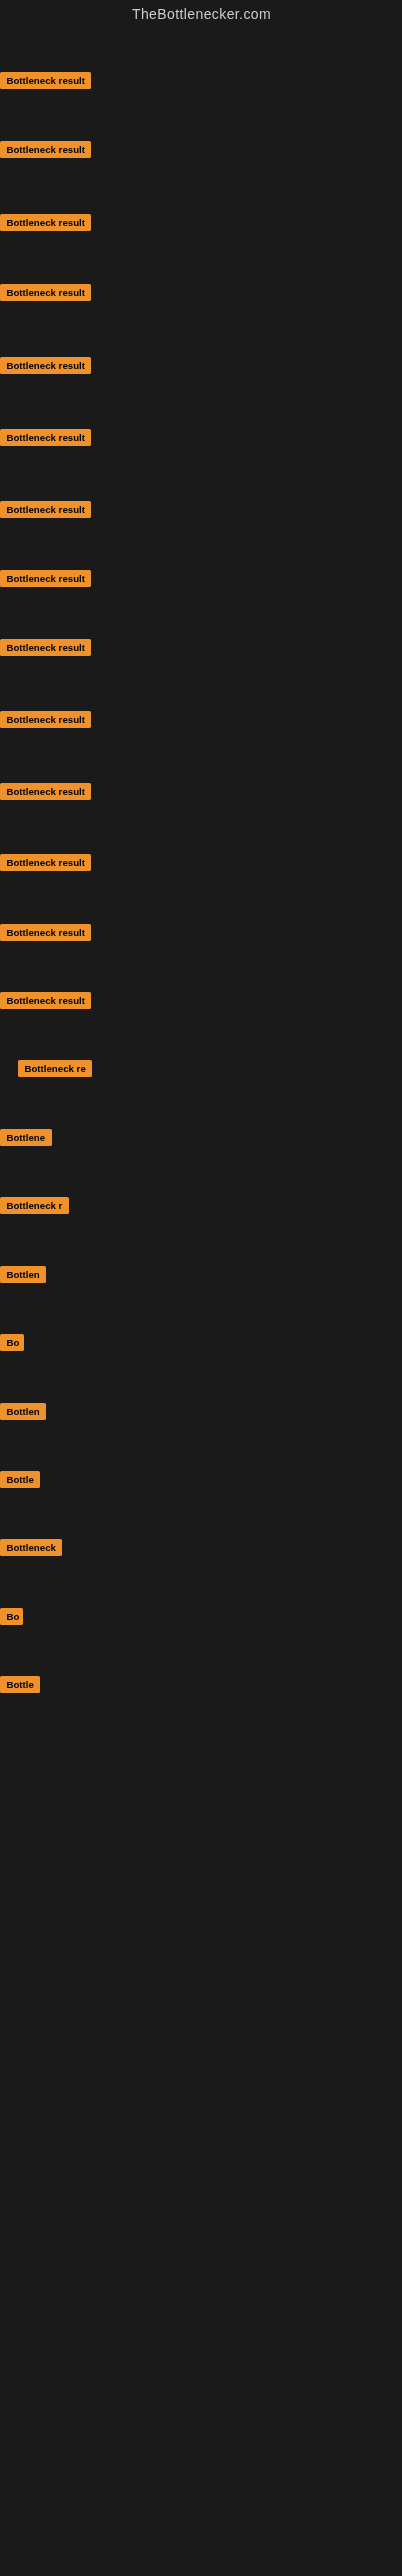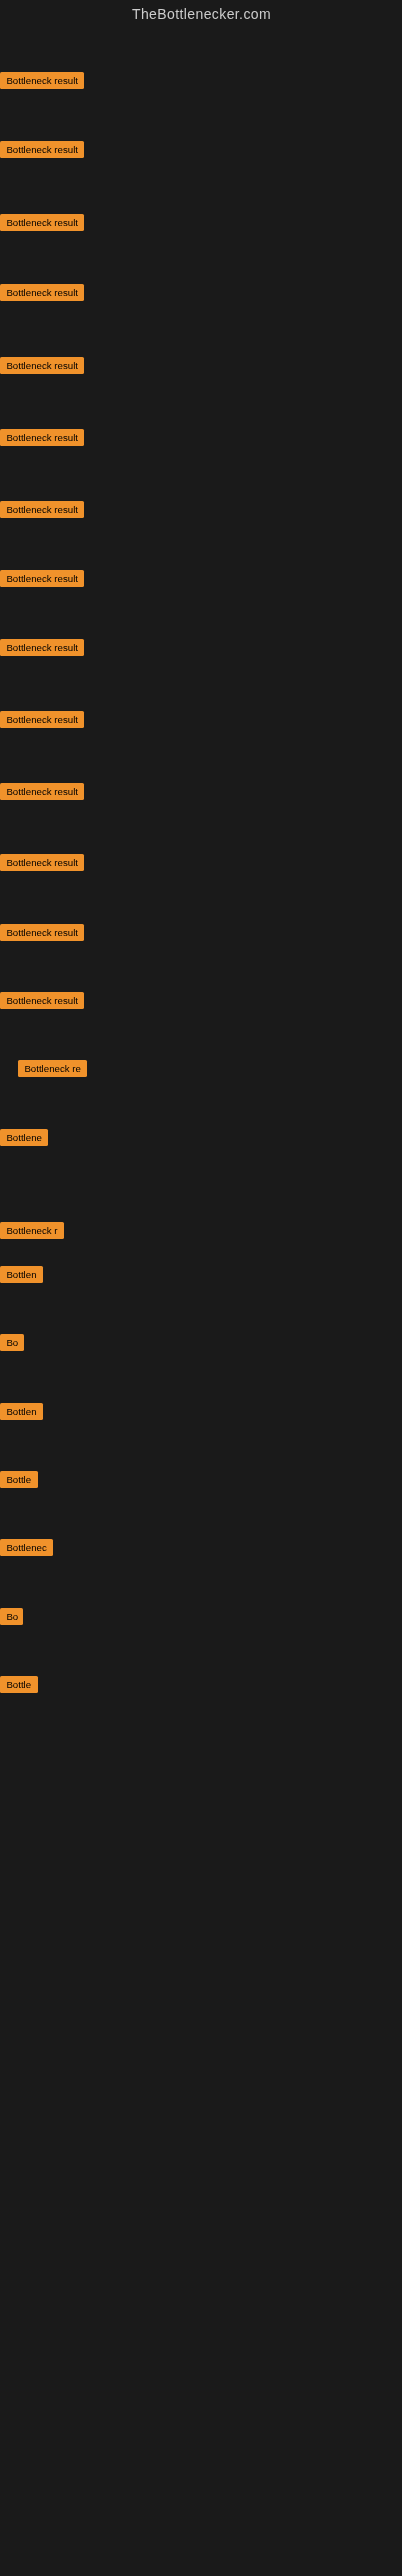--- a/index.html
+++ b/index.html
@@ -26,21 +26,21 @@
 
     .bottleneck-item {
       position: absolute;
       left: 0;
     }
 
     .bottleneck-badge {
       background-color: #f0922b;
       color: #000000;
       font-size: 9.7px;
-      font-weight: normal;
+      font-weight: bold;
       padding: 3.2px 6.4px;
       display: inline-block;
       border-radius: 1.6px;
       white-space: nowrap;
       overflow: hidden;
     }
   </style>
 </head>
 <body>
 
@@ -56,22 +56,22 @@
     <div class="bottleneck-item" style="top: 475px; left: 0px;"><div class="bottleneck-badge" style="max-width: 130px;">Bottleneck result</div></div>
     <div class="bottleneck-item" style="top: 544px; left: 0px;"><div class="bottleneck-badge" style="max-width: 132px;">Bottleneck result</div></div>
     <div class="bottleneck-item" style="top: 613px; left: 0px;"><div class="bottleneck-badge" style="max-width: 129px;">Bottleneck result</div></div>
     <div class="bottleneck-item" style="top: 685px; left: 0px;"><div class="bottleneck-badge" style="max-width: 127px;">Bottleneck result</div></div>
     <div class="bottleneck-item" style="top: 757px; left: 0px;"><div class="bottleneck-badge" style="max-width: 125px;">Bottleneck result</div></div>
     <div class="bottleneck-item" style="top: 828px; left: 0px;"><div class="bottleneck-badge" style="max-width: 121px;">Bottleneck result</div></div>
     <div class="bottleneck-item" style="top: 898px; left: 0px;"><div class="bottleneck-badge" style="max-width: 118px;">Bottleneck result</div></div>
     <div class="bottleneck-item" style="top: 966px; left: 0px;"><div class="bottleneck-badge" style="max-width: 113px;">Bottleneck result</div></div>
     <div class="bottleneck-item" style="top: 1034px; left: 0px; padding-left: 18px;"><div class="bottleneck-badge" style="max-width: 81px;">Bottleneck re</div></div>
     <div class="bottleneck-item" style="top: 1103px; left: 0px;"><div class="bottleneck-badge" style="max-width: 60px;">Bottlene</div></div>
-    <div class="bottleneck-item" style="top: 1171px; left: 0px;"><div class="bottleneck-badge" style="max-width: 72px; margin-top: 25px;">Bottleneck r</div></div>
+    <div class="bottleneck-item" style="top: 1171px; left: 0px;"><div class="bottleneck-badge" style="max-width: 72px;">Bottleneck r</div></div>
     <div class="bottleneck-item" style="top: 1240px; left: 0px;"><div class="bottleneck-badge" style="max-width: 55px;">Bottlen</div></div>
     <div class="bottleneck-item" style="top: 1308px; left: 0px;"><div class="bottleneck-badge" style="max-width: 24px;">Bo</div></div>
     <div class="bottleneck-item" style="top: 1377px; left: 0px;"><div class="bottleneck-badge" style="max-width: 55px;">Bottlen</div></div>
     <div class="bottleneck-item" style="top: 1445px; left: 0px;"><div class="bottleneck-badge" style="max-width: 44px;">Bottle</div></div>
-    <div class="bottleneck-item" style="top: 1513px; left: 0px;"><div class="bottleneck-badge" style="max-width: 63px;">Bottlenec</div></div>
+    <div class="bottleneck-item" style="top: 1513px; left: 0px;"><div class="bottleneck-badge" style="max-width: 63px;">Bottleneck</div></div>
     <div class="bottleneck-item" style="top: 1582px; left: 0px;"><div class="bottleneck-badge" style="max-width: 22.5px;">Bo</div></div>
     <div class="bottleneck-item" style="top: 1650px; left: 0px;"><div class="bottleneck-badge" style="max-width: 42px;">Bottle</div></div>
   </div>
 
 
 </body></html>

